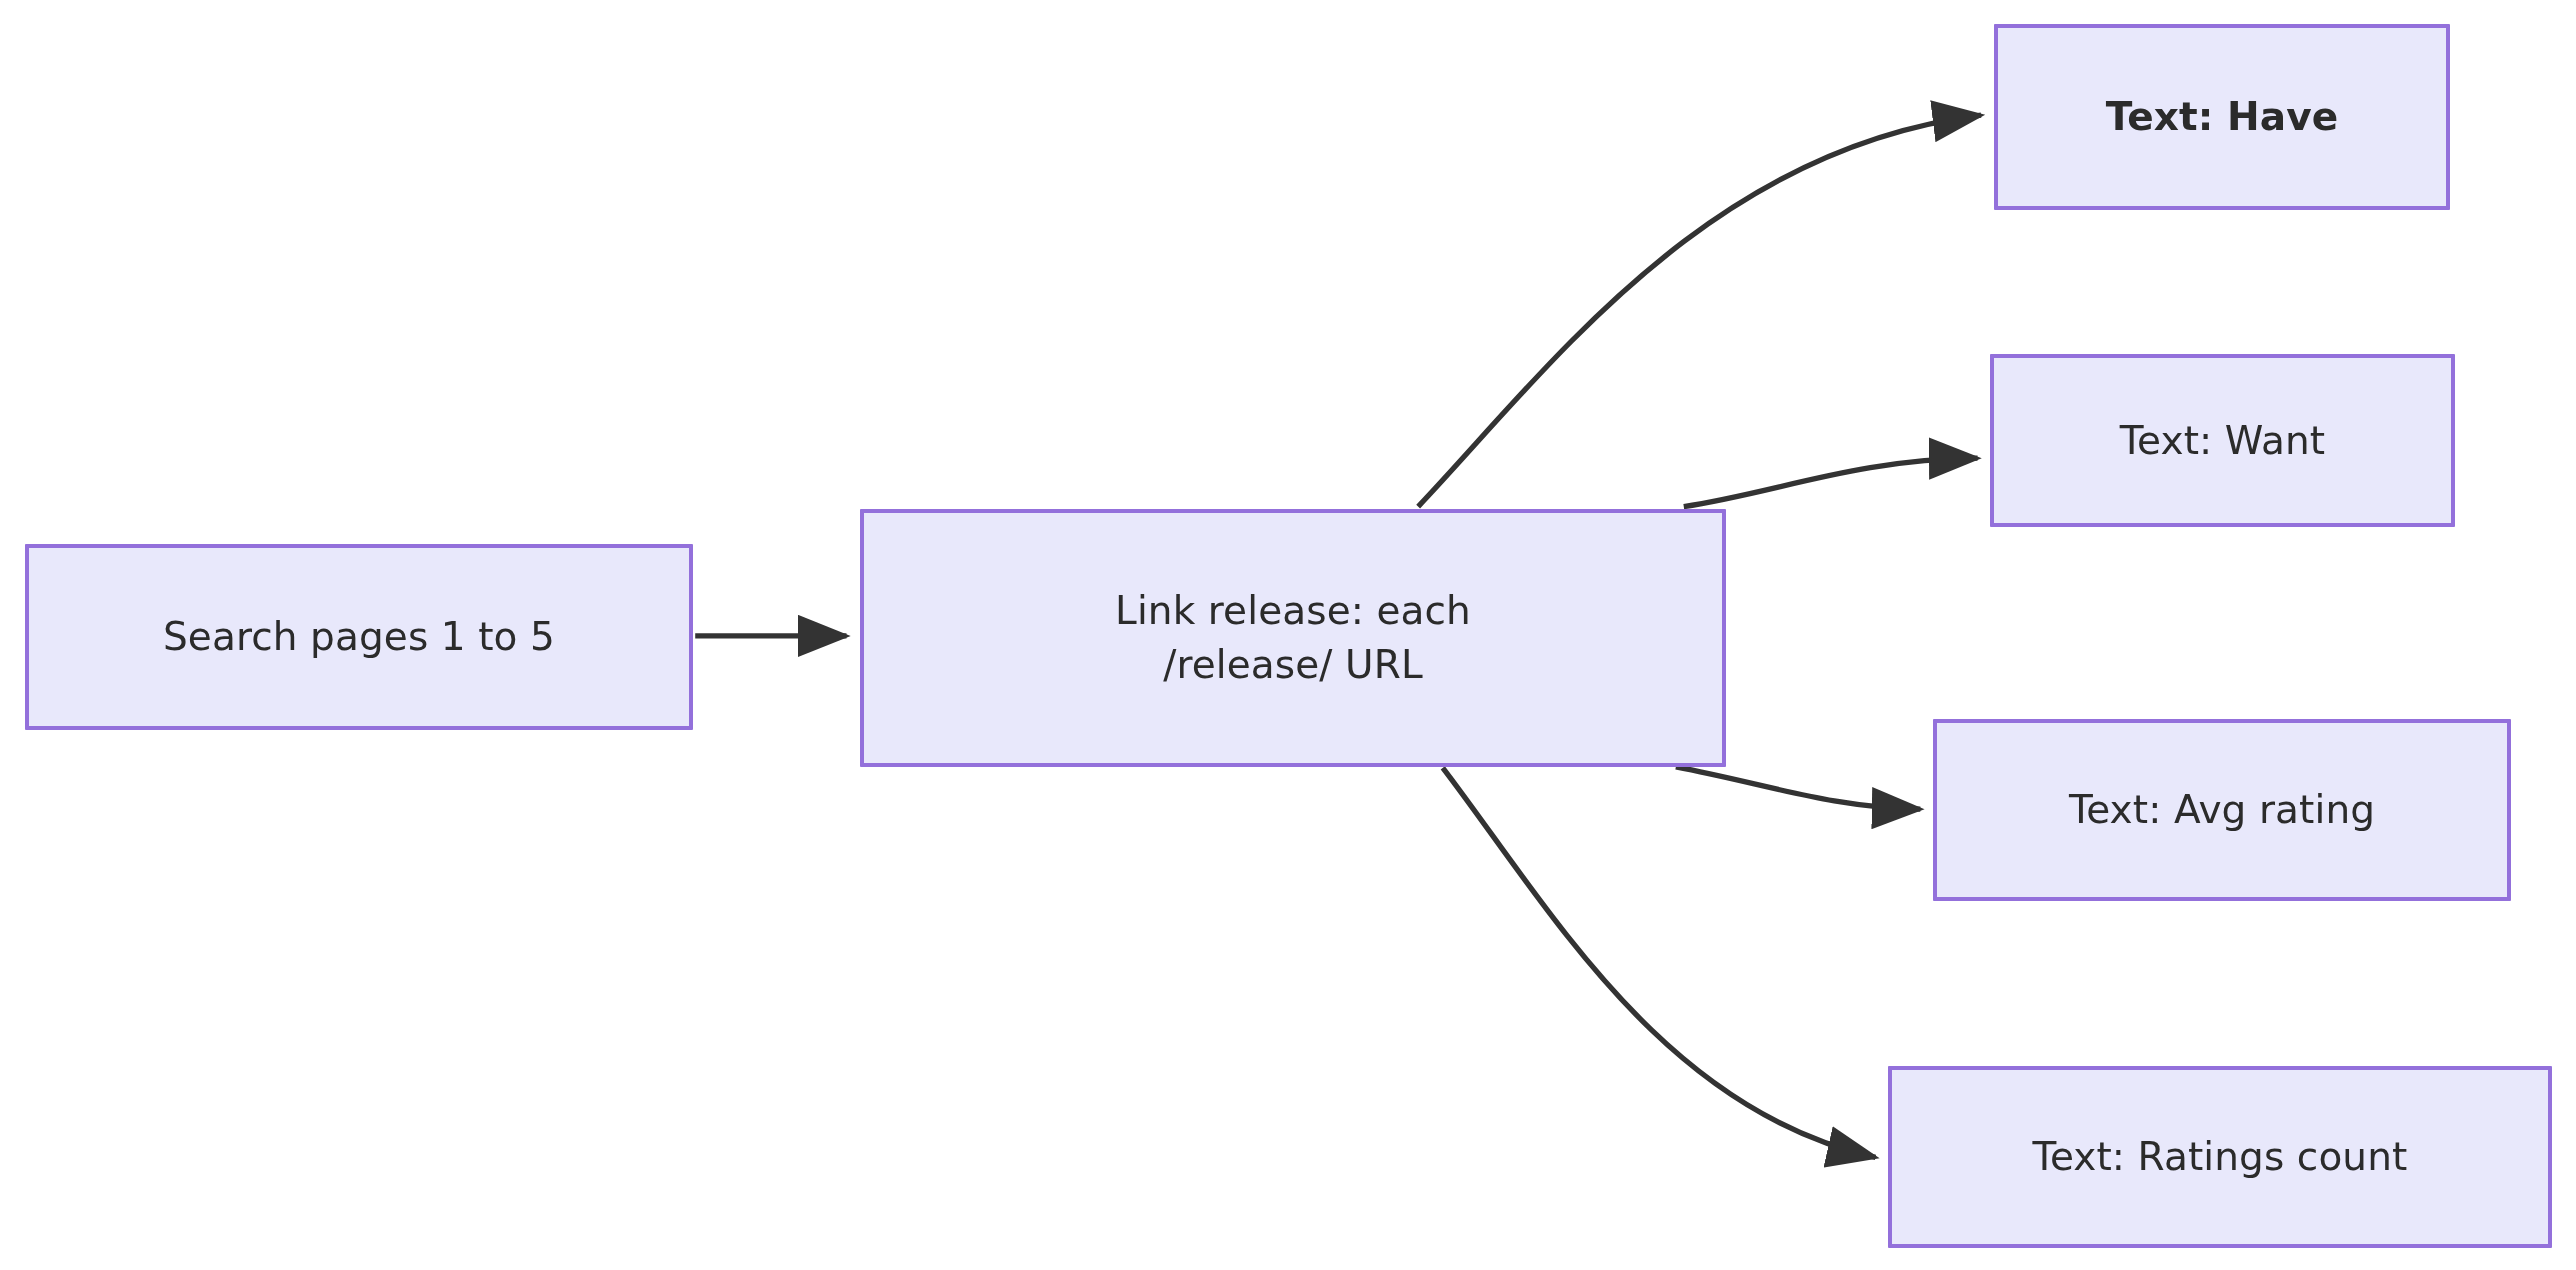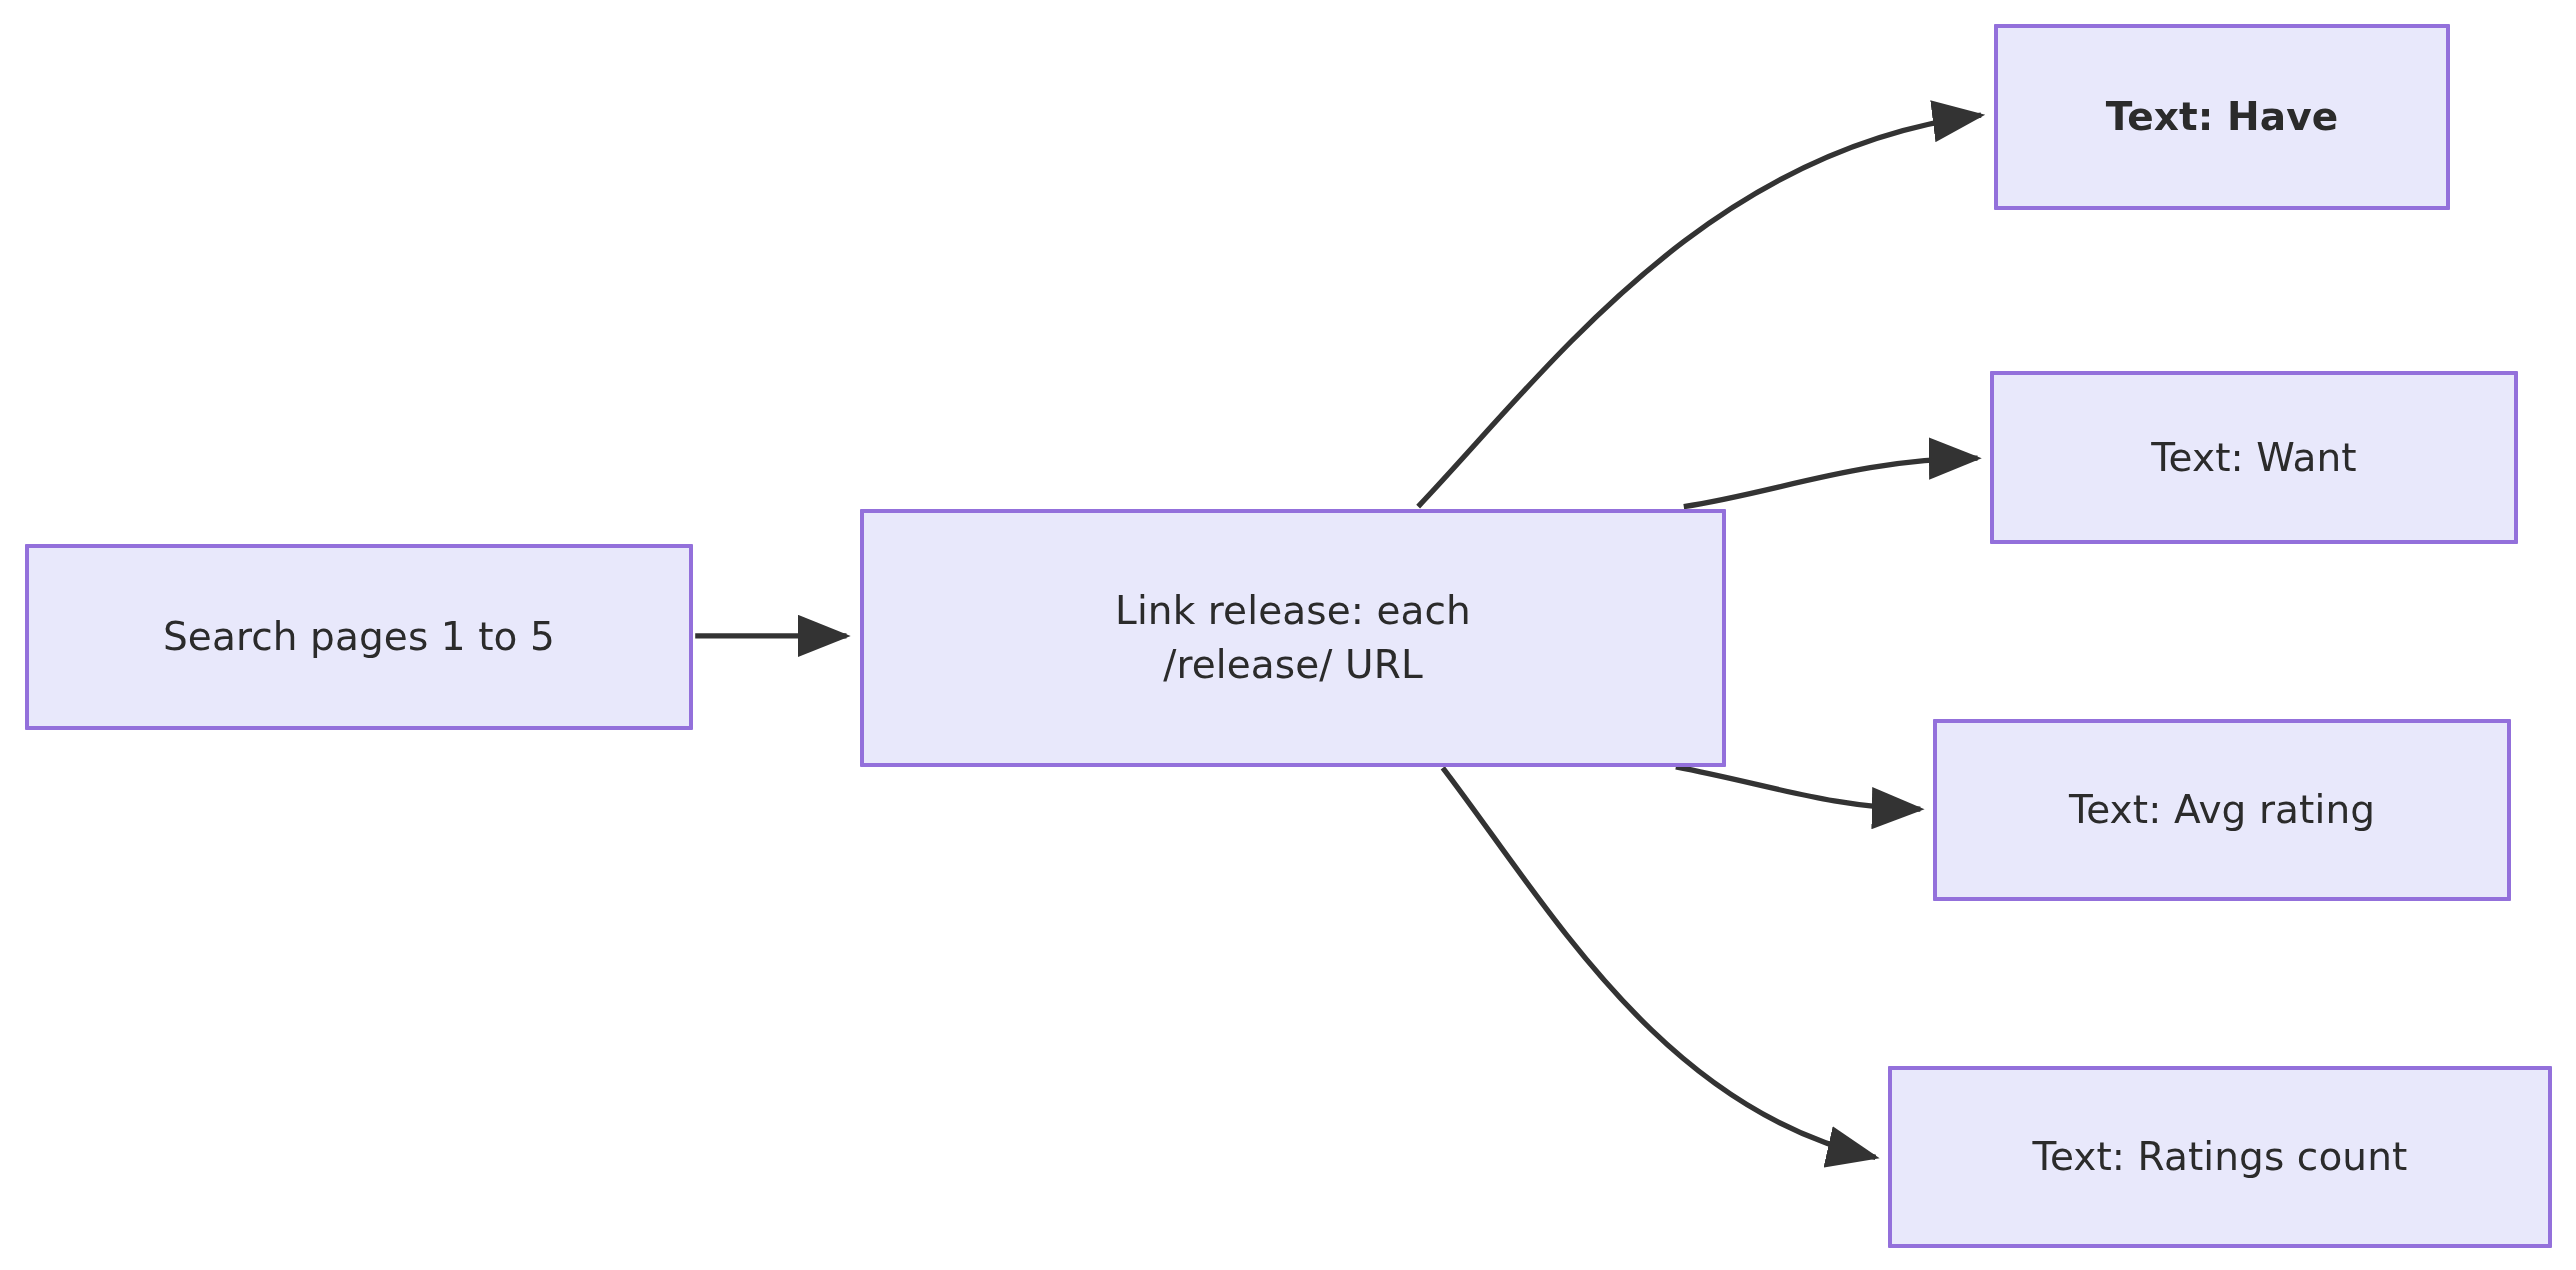--- a/index.html
+++ b/index.html
@@ -43,21 +43,21 @@
     font-weight: 400;
   }
   .node .label {
     padding: 0 16px;
     white-space: pre-line;
   }
   
   #node-search   { left: 25px;   top: 544px;  width: 668px; height: 186px; }
   #node-selector { left: 860px;  top: 509px;  width: 866px; height: 258px; }
   #node-have     { left: 1994px; top: 24px;   width: 456px; height: 186px; font-weight: bold; }
-  #node-want     { left: 1990px; top: 371px;  width: 528px; height: 173px; }
+  #node-want     { left: 1990px; top: 354px;  width: 465px; height: 173px; }
   #node-avg      { left: 1933px; top: 719px;  width: 578px; height: 182px; }
   #node-ratings  { left: 1888px; top: 1066px; width: 664px; height: 182px; }
 </style>
 </head>
 <body>
 
 <div id="canvas">
 
   <svg id="edge-layer" viewBox="0 0 2928 1444" width="2576" height="1270" xmlns="http://www.w3.org/2000/svg">
     <defs>

